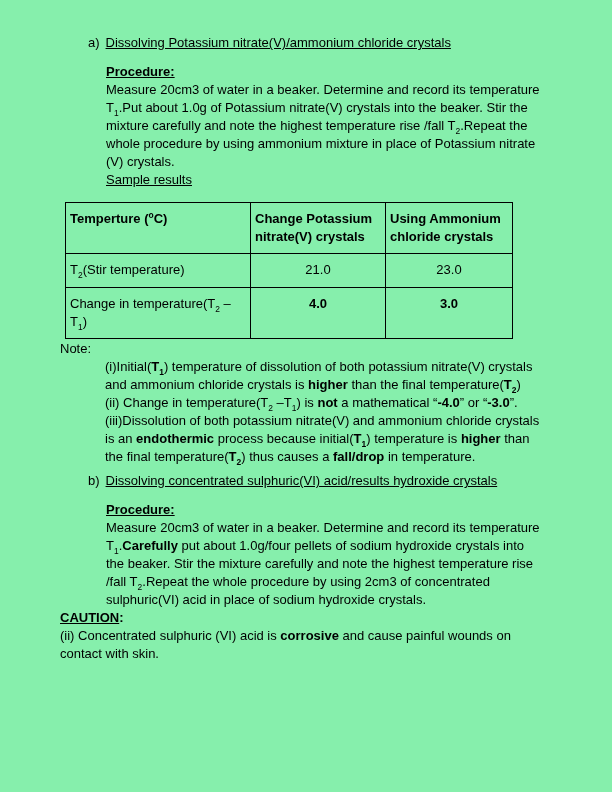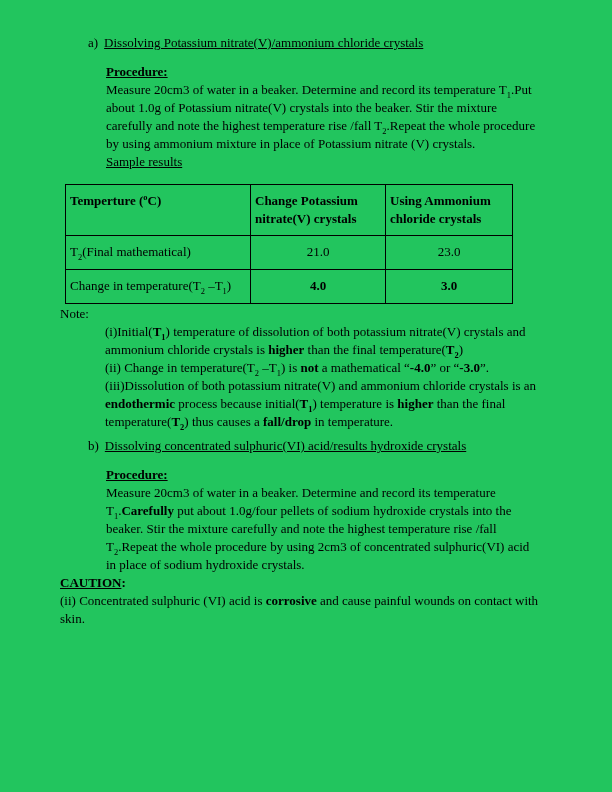--- a/index.html
+++ b/index.html
@@ -1,22 +1,22 @@
 <!DOCTYPE html>
 <html><head>
 <meta charset="utf-8">
 <style>
   html,body{margin:0;padding:0;background:#fff;}
   .page{
     position:relative;
     width:612px;height:792px;
     box-sizing:border-box;
-    background:#22c55e;
+    background:#86efac;
     color:#000;
-    font-family:Liberation Serif, serif;
+    font-family:Liberation Sans, sans-serif;
     font-size:13px;
     line-height:18px;
     padding:34px 72px 0 60px;
     overflow:hidden;
   }
   .b{font-weight:700;}
   .u{text-decoration:underline;}
   .bu{font-weight:700;text-decoration:underline;}
   sub{font-size:0.65em;line-height:0;}
   sup{font-size:0.65em;line-height:0;vertical-align:super;}
@@ -72,21 +72,21 @@
       <col style="width:135px">
       <col style="width:127px">
     </colgroup>
     <tbody>
         <tr>
       <th><span>Temperture (</span><sup>o</sup><span>C)</span></th>
       <th><span>Change Potassium nitrate(V) crystals</span></th>
       <th><span>Using Ammonium chloride crystals</span></th>
     </tr>
     <tr>
-      <td class="lbl"><span>T</span><sub>2</sub><span>(Final mathematical)</span></td>
+      <td class="lbl"><span>T</span><sub>2</sub><span>(Stir temperature)</span></td>
       <td class="val">21.0</td>
       <td class="val">23.0</td>
     </tr>
     <tr>
       <td class="lbl"><span>Change in temperature(T</span><sub>2</sub><span> –T</span><sub>1</sub><span>)</span></td>
       <td class="val b">4.0</td>
       <td class="val b">3.0</td>
     </tr>
   </tbody>
     </table>

